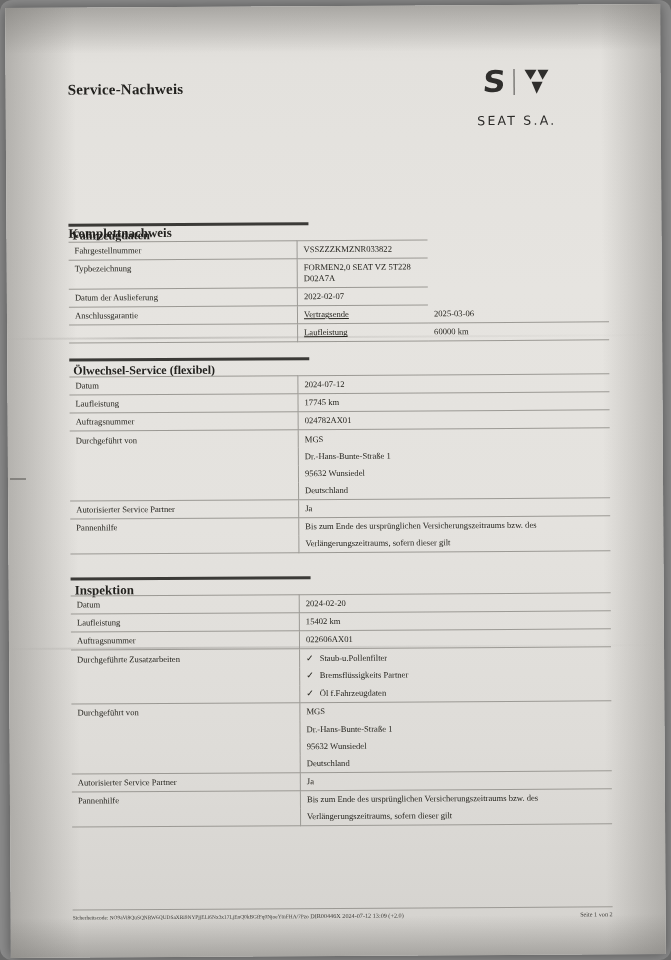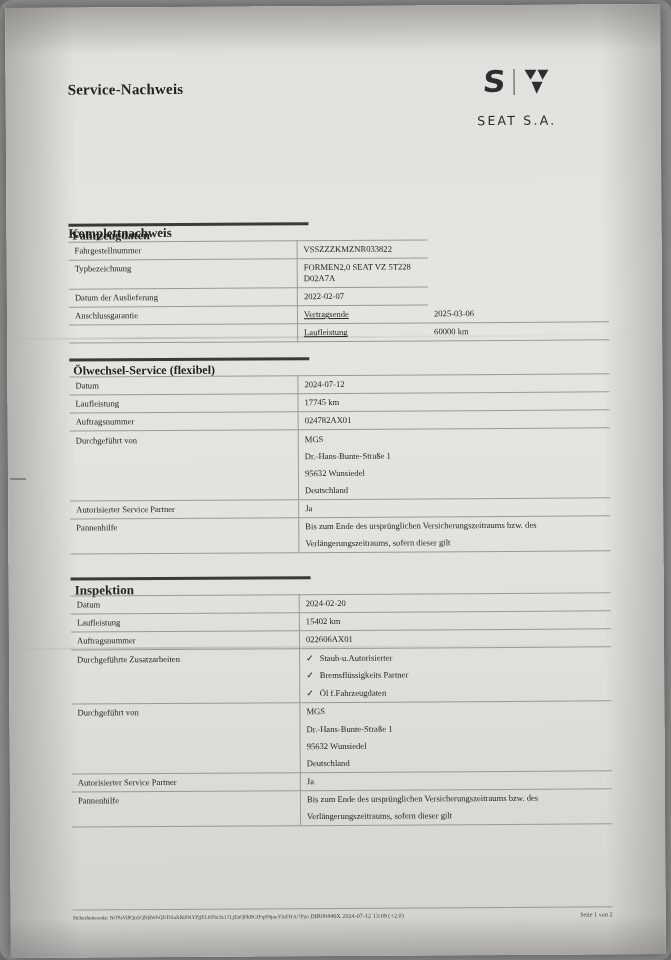--- a/index.html
+++ b/index.html
@@ -307,21 +307,21 @@
           <td class="k">Laufleistung</td>
           <td>15402 km</td>
         </tr>
         <tr>
           <td class="k">Auftragsnummer</td>
           <td>022606AX01</td>
         </tr>
         <tr class="no-line">
           <td class="k">Durchgeführte Zusatzarbeiten</td>
           <td>
-            <span class="check">✓</span><span>Staub-u.Autorisierter</span>
+            <span class="check">✓</span><span>Staub-u.Pollenfilter</span>
           </td>
         </tr>
         <tr class="no-line">
           <td class="k"></td>
           <td>
             <span class="check">✓</span><span>Bremsflüssigkeits Partner</span>
           </td>
         </tr>
         <tr>
           <td class="k"></td>

